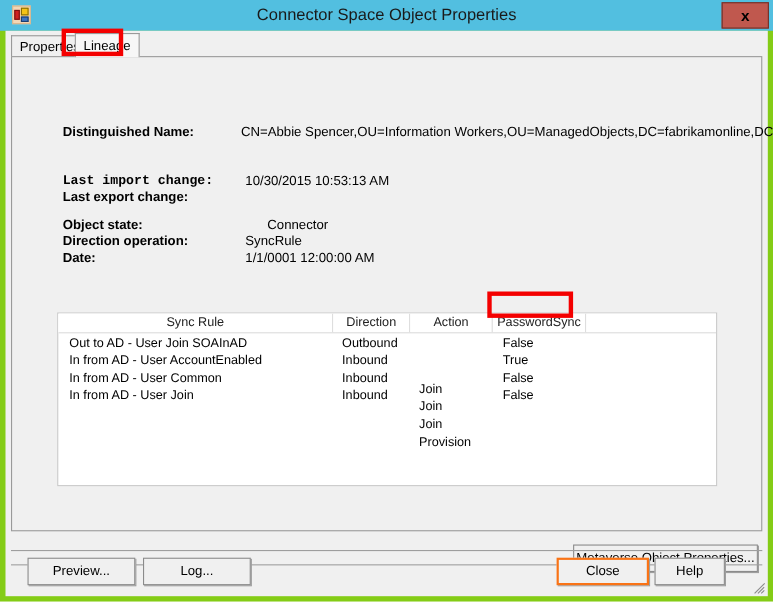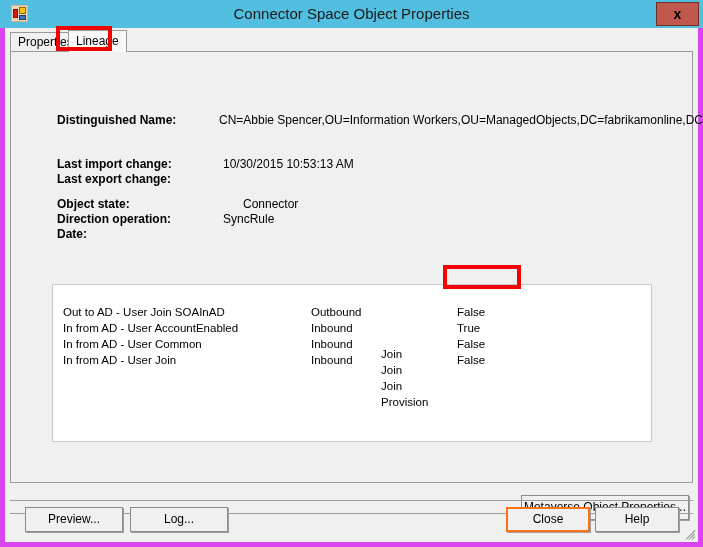--- a/index.html
+++ b/index.html
@@ -10,21 +10,21 @@
   body {
     font-family: "Liberation Sans", sans-serif;
     -webkit-font-smoothing: none;
   }
 
   #window {
     position: relative;
     width: 703px;
     height: 547px;
     box-sizing: border-box;
-    background: #d946ef;
+    background: #84cc16;
     overflow: hidden;
   }
 
   
   #titlebar {
     position: absolute;
     left: 0; top: 0;
     width: 703px;
     height: 28px;
     background: #52bfe0;
@@ -151,21 +151,21 @@
   }
   .field-value {
     position: absolute;
     font-size: 12px;
     color: #000;
     white-space: nowrap;
   }
 
   #lbl-dn      { left: 22px; top: 61px; }
   #val-dn      { left: 208px; top: 61px; }
-  #lbl-lastimp { left: 22px; top: 105px; }
+  #lbl-lastimp { left: 22px; top: 105px; font-family: Liberation Mono, monospace; }
   #val-lastimp { left: 212px; top: 105px; }
   #lbl-lastexp { left: 22px; top: 120px; }
   #val-lastexp { left: 212px; top: 120px; }
   #lbl-objstate{ left: 22px; top: 145px; }
   #val-objstate{ left: 212px; top: 145px; margin-left: 20px; }
   #lbl-connop  { left: 22px; top: 160px; }
   #val-connop  { left: 212px; top: 160px; }
   #lbl-date    { left: 22px; top: 175px; }
   #val-date    { left: 212px; top: 175px; }
 
@@ -275,21 +275,21 @@
   #footer-divider2 {
     position: absolute;
     left: 5px; top: 485px;
     width: 683px; height: 0;
     border-top: 1px solid #9e9e9e;
   }
 
   #btn-preview { left: 20px;  top: 479px; width: 98px; height: 25px; line-height: 23px; }
   #btn-log     { left: 125px; top: 479px; width: 98px; height: 25px; line-height: 23px; }
   #btn-close   { left: 501px; top: 479px; width: 84px; height: 25px; line-height: 21px; }
-  #btn-help    { left: 590px; top: 479px; width: 84px; height: 25px; line-height: 23px; }
+  #btn-help    { left: 590px; top: 479px; width: 64px; height: 25px; line-height: 23px; }
 
   
   #footer {
     position: absolute;
     left: 0; top: 0;
     width: 693px; height: 514px;
     pointer-events: none;
     padding-left: 36px;
   }
   #footer .btn { pointer-events: auto; }
@@ -340,22 +340,30 @@
       <div class="field-label" id="lbl-lastexp">Last export change:</div>
       <div class="field-value" id="val-lastexp"></div>
 
       <div class="field-label" id="lbl-objstate">Object state:</div>
       <div class="field-value" id="val-objstate">Connector</div>
 
       <div class="field-label" id="lbl-connop">Direction operation:</div>
       <div class="field-value" id="val-connop">SyncRule</div>
 
       <div class="field-label" id="lbl-date">Date:</div>
+      <div class="field-value" id="val-date">1/1/0001 12:00:00 AM</div>
 
       <div id="listview">
+        <div id="lv-header">
+          <div class="lv-col" id="col-syncrule">Sync Rule</div>
+          <div class="lv-col" id="col-direction">Direction</div>
+          <div class="lv-col" id="col-action">Action</div>
+          <div class="lv-col" id="col-passwordsync">PasswordSync</div>
+          <div class="lv-col" id="col-filler"></div>
+        </div>
         <div id="rows-area">
             <div class="lv-row">
               <div class="lv-cell cell-rule">Out to AD - User Join SOAInAD</div>
               <div class="lv-cell cell-dir">Outbound</div>
               <div class="lv-cell cell-act">Join</div>
               <div class="lv-cell cell-pwd">False</div>
             </div>
             <div class="lv-row">
               <div class="lv-cell cell-rule">In from AD - User AccountEnabled</div>
               <div class="lv-cell cell-dir">Inbound</div>

